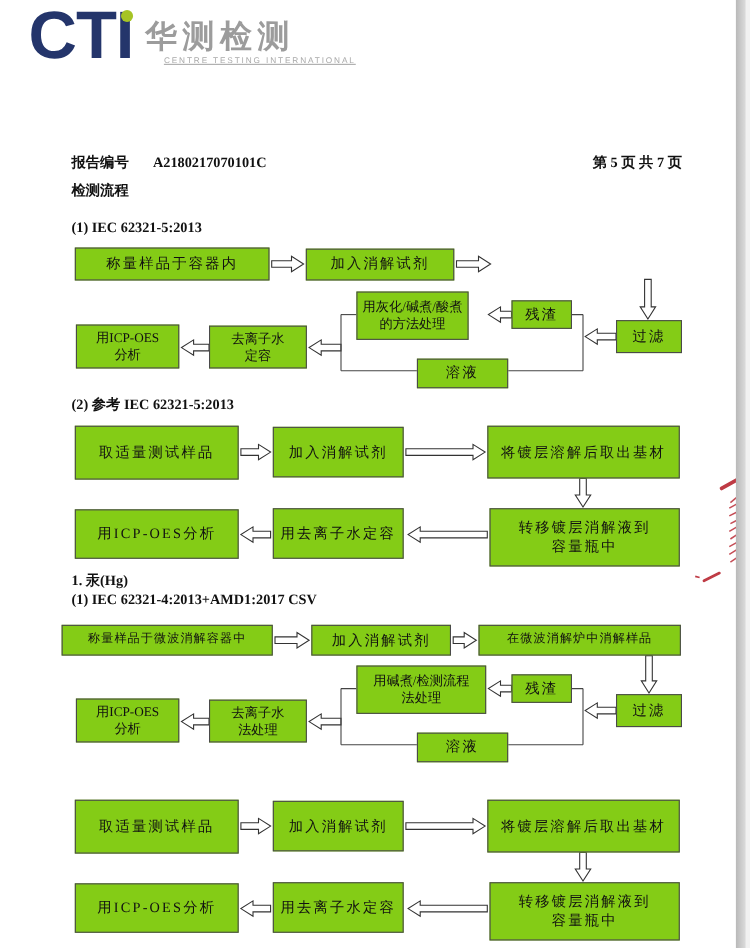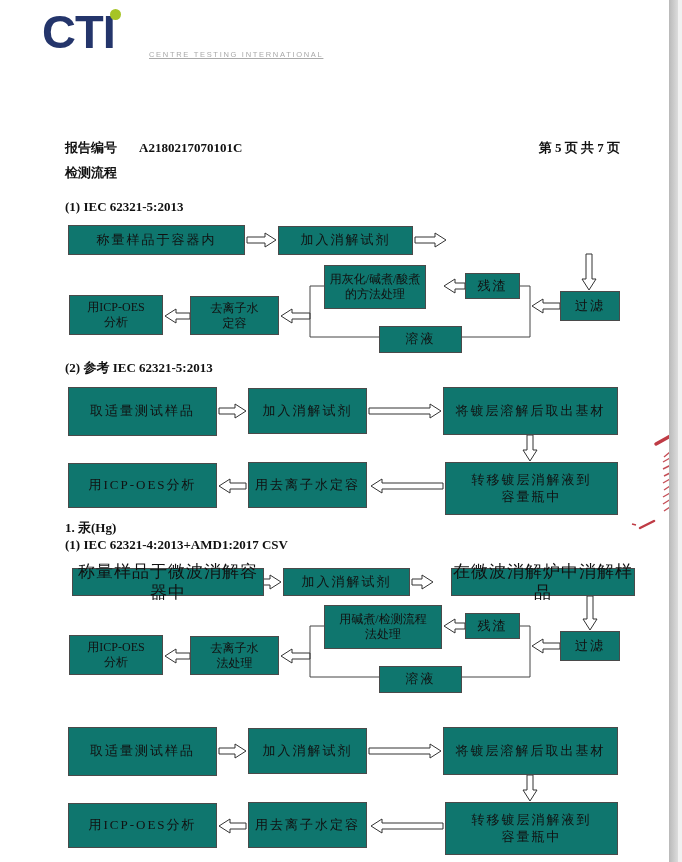--- a/index.html
+++ b/index.html
@@ -1,57 +1,58 @@
 <!DOCTYPE html>
 <html><head>
 <meta charset="utf-8">
 <style>
   html,body{margin:0;padding:0;background:#fff;}
   .page{position:relative;width:682px;height:862px;background:#ffffff;overflow:hidden;
         font-family:"Liberation Serif","DejaVu Serif",serif;color:#111;}
   
   .logo{position:absolute;left:26px;top:6px;width:300px;height:60px;}
-  .logo-cti{position:absolute;left:16px;top:0;font-family:"Liberation Sans","DejaVu Sans",sans-serif;
-            font-weight:bold;font-size:47px;line-height:52px;color:#24356b;letter-spacing:-1px;}
+  .logo-cti{position:absolute;left:0;top:0;font-family:"Liberation Sans","DejaVu Sans",sans-serif;
+            font-weight:bold;font-size:61px;line-height:52px;color:#24356b;letter-spacing:-1px;}
   .logo-dot{position:absolute;left:84px;top:3px;width:11px;height:11px;border-radius:50%;background:#a6c425;}
   .logo-cn{position:absolute;left:106px;top:8px;font-size:29px;font-weight:bold;color:#9c9c9c;letter-spacing:5px;
            font-family:"Liberation Sans","DejaVu Sans",sans-serif;}
   .logo-en{position:absolute;left:123px;top:44px;font-size:7.5px;color:#a9a9a9;letter-spacing:1.7px;
            font-family:"Liberation Sans","DejaVu Sans",sans-serif;text-decoration:underline;}
   
   .doc-title{position:absolute;left:0;top:84px;width:660px;text-align:center;
              font-size:30px;font-weight:bold;letter-spacing:6px;}
   .meta-row{position:absolute;left:65px;top:139px;width:555px;display:flex;justify-content:space-between;
             font-size:13px;font-weight:bold;}
   .meta-left span{margin-right:22px;}
   .h{position:absolute;left:65px;font-size:13px;font-weight:bold;white-space:nowrap;}
   
   .fc{position:absolute;left:0;width:682px;height:140px;}
   .fc svg{position:absolute;left:0;top:0;}
-  .fc-box{position:absolute;box-sizing:border-box;border:1px solid #4a4a4a;background:#0f766e;
+  .fc-box{position:absolute;box-sizing:border-box;border:1px solid #4a4a4a;background:#84cc16;
           display:flex;align-items:center;justify-content:center;text-align:center;
           font-size:13px;letter-spacing:2px;white-space:pre-line;line-height:1.25;}
   .fc-box-sm{font-size:12px;letter-spacing:0;}
-  .fc-box-xs{font-size:17px;letter-spacing:1px;margin-left:16px;}
+  .fc-box-xs{font-size:11px;letter-spacing:1px;}
   .ar{fill:#ffffff;stroke:#333;stroke-width:1;}
   .ln{stroke:#444;stroke-width:1;fill:none;}
   
   .edge-strip{position:absolute;left:669px;top:0;width:9px;height:862px;
               background:linear-gradient(to right,#b9b9b9,#dcdcdc);}
   .edge-outer{position:absolute;left:678px;top:0;width:4px;height:862px;background:#f1f1f1;}
   .stamp{position:absolute;left:628px;top:428px;}
 </style>
 </head>
 <body>
 
 <div class="page">
 
   <div class="logo">
     <div class="logo-cti">CTI</div>
     <div class="logo-dot"></div>
+    <div class="logo-cn">华测检测</div>
     <div class="logo-en">CENTRE TESTING INTERNATIONAL</div>
   </div>
 
 
   <div class="meta-row">
     <div class="meta-left">
       <span>报告编号</span><span>A2180217070101C</span>
     </div>
     <div class="meta-right">第 5 页  共 7 页</div>
   </div>

